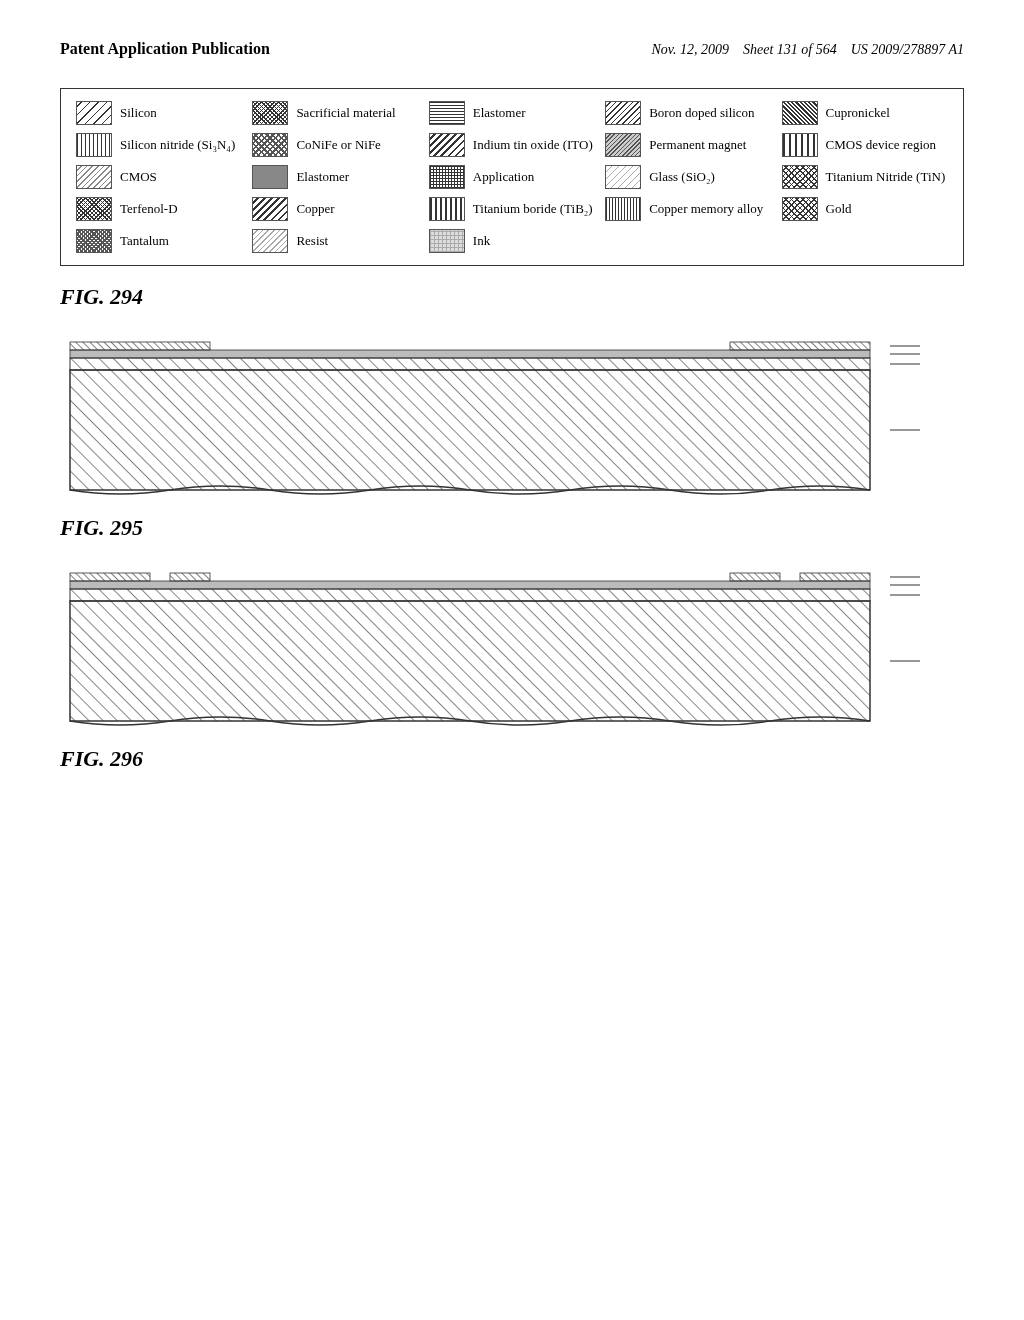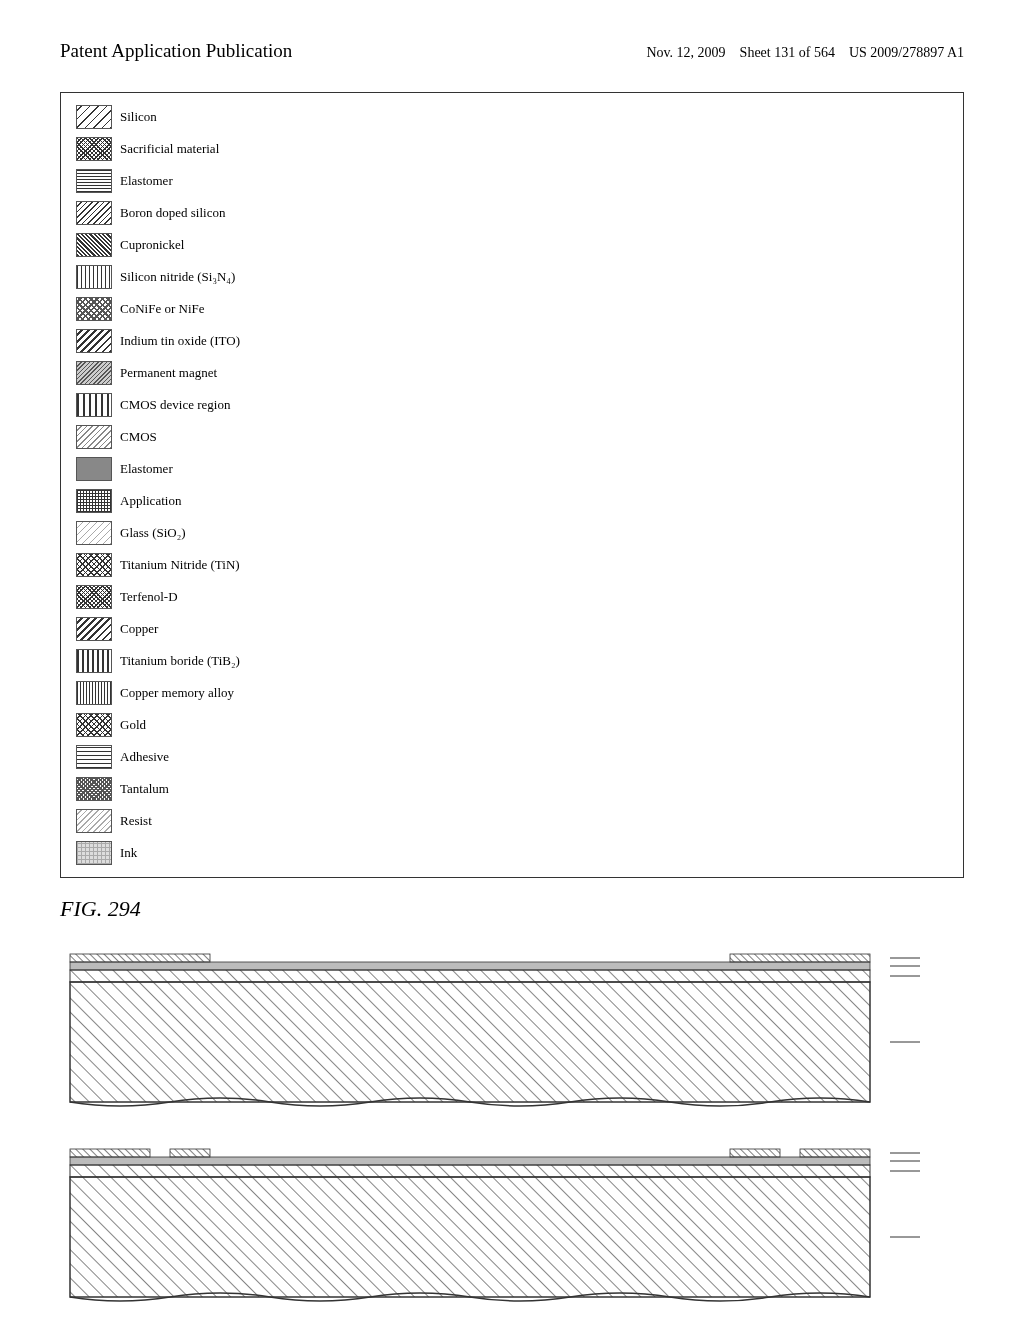--- a/index.html
+++ b/index.html
@@ -20,34 +20,35 @@
 
     
     .header {
       display: flex;
       justify-content: space-between;
       align-items: baseline;
       margin-bottom: 30px;
       border-bottom: none;
     }
     .header-title {
-      font-weight: normal;
-      font-size: 19px;
+      font-weight: bold;
+      font-size: 16px;
     }
     .header-meta {
       font-size: 14px;
+      font-style: italic;
     }
 
     
     .legend-box {
       border: 1.5px solid #333;
       padding: 10px 15px;
       margin-bottom: 18px;
       display: grid;
-      grid-template-columns: 1fr;
+      grid-template-columns: 1fr 1fr 1fr 1fr 1fr;
       gap: 4px 10px;
     }
 
     .legend-item {
       display: flex;
       align-items: center;
       gap: 8px;
       font-size: 13px;
       padding: 2px 0;
     }
@@ -419,21 +420,21 @@
       inset: 0;
       background: 
         repeating-linear-gradient(0deg, #aaa 0px, #aaa 1px, transparent 1px, transparent 4px),
         repeating-linear-gradient(90deg, #aaa 0px, #aaa 1px, transparent 1px, transparent 4px);
     }
 
     
     .figure-label {
       font-style: italic;
       font-size: 22px;
-      font-weight: normal;
+      font-weight: bold;
       margin: 10px 0 10px 0;
     }
 
     
     .diagram-section {
       margin-bottom: 10px;
     }
 
     .diagram-svg-container {
       position: relative;
@@ -531,24 +532,20 @@
         <div class="legend-swatch swatch-tib2"></div>
         <span>Titanium boride (TiB₂)</span>
       </div>
       <div class="legend-item">
         <div class="legend-swatch swatch-sma"></div>
         <span>Copper memory alloy</span>
       </div>
       <div class="legend-item">
         <div class="legend-swatch swatch-gold"></div>
         <span>Gold</span>
-      </div>
-      <div class="legend-item">
-        <div class="legend-swatch swatch-adhesive"></div>
-        <span>Adhesive</span>
       </div>
       <div class="legend-item">
         <div class="legend-swatch swatch-tantalum"></div>
         <span>Tantalum</span>
       </div>
       <div class="legend-item">
         <div class="legend-swatch swatch-resist"></div>
         <span>Resist</span>
       </div>
       <div class="legend-item">
@@ -593,20 +590,21 @@
         <line x1="830" y1="34" x2="900" y2="34" stroke="#333" stroke-width="1"></line>
         <line x1="830" y1="44" x2="900" y2="44" stroke="#333" stroke-width="1"></line>
         <line x1="830" y1="110" x2="900" y2="110" stroke="#333" stroke-width="1"></line>
 
         <text x="905" y="30" font-size="14" font-style="italic" font-family="Times New Roman">1542</text>
         <text x="905" y="38" font-size="14" font-style="italic" font-family="Times New Roman">1541</text>
         <text x="905" y="48" font-size="14" font-style="italic" font-family="Times New Roman">1540</text>
         <text x="905" y="114" font-size="14" font-style="italic" font-family="Times New Roman">1550</text>
       </svg>
     </div>
+    <div class="figure-label">FIG. 295</div>
   </div>
 
   <div class="diagram-section">
     <div class="diagram-svg-container">
       <svg width="860" height="185" viewBox="0 0 860 185">
 
         <rect x="10" y="50" width="800" height="120" fill="url(#hatch-main)" stroke="#333" stroke-width="1.5"></rect>
 
         <rect x="10" y="38" width="800" height="12" fill="url(#hatch-main)" stroke="#333" stroke-width="1"></rect>
 

